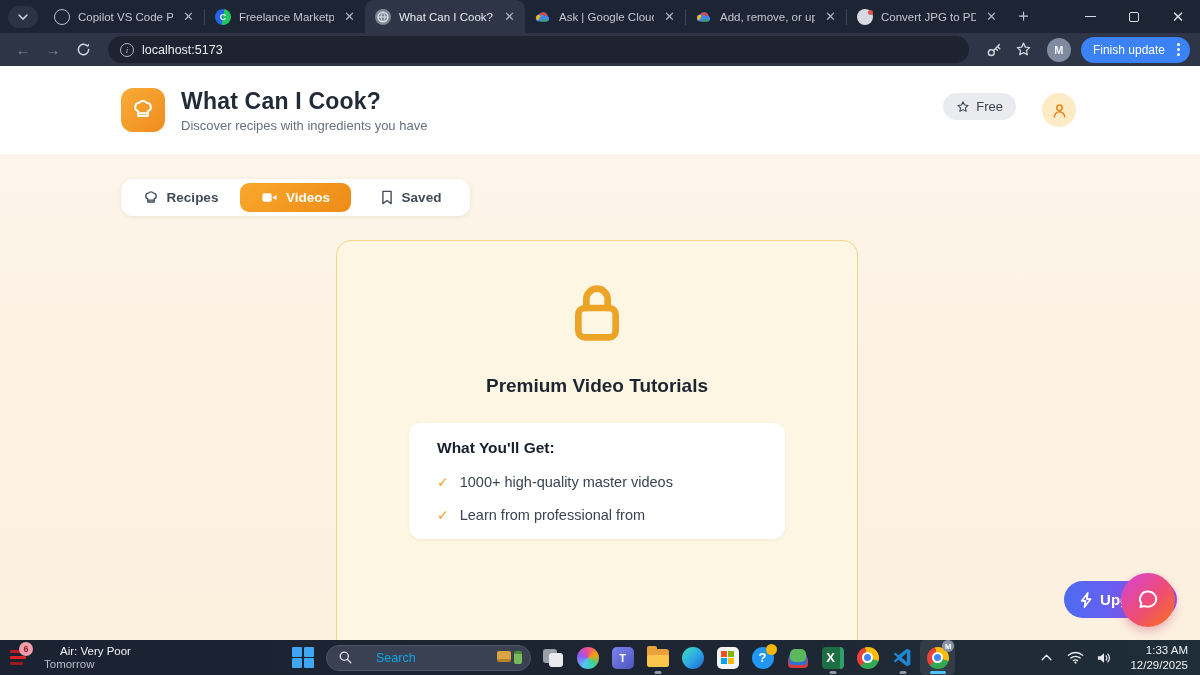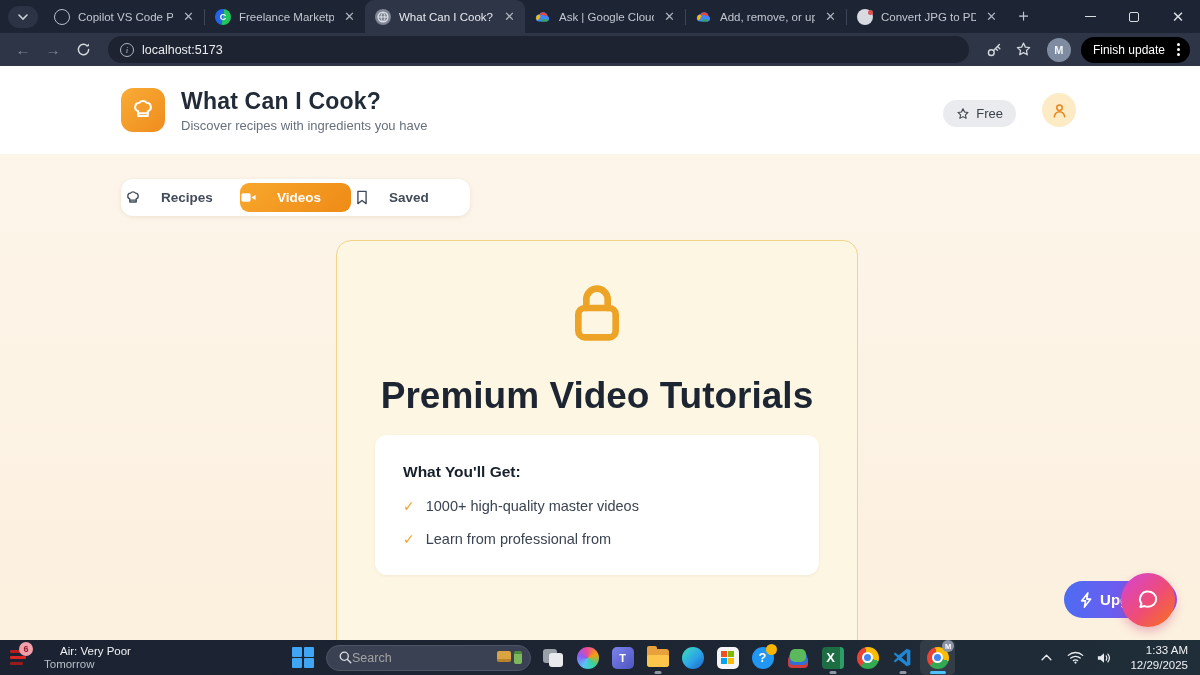--- a/index.html
+++ b/index.html
@@ -32,43 +32,43 @@
 
   
   .toolbar { position:absolute; top:33px; left:0; width:1200px; height:33px; background:#2e3546; display:flex; align-items:center; padding:0 10px; gap:4px; }
   .navbtn { width:26px; height:26px; display:flex; align-items:center; justify-content:center; color:#7d8595; font-size:15px; }
   .navbtn.lit { color:#d4d8df; }
   .urlbar { flex:1; height:27px; margin:0 8px; background:#1d2330; border-radius:14px; display:flex; align-items:center; padding:0 12px; gap:8px; }
   .info-badge { width:14px; height:14px; border:1.3px solid #aeb4c0; border-radius:50%; color:#aeb4c0; font-size:9px; display:flex; align-items:center; justify-content:center; font-style:italic; font-family:"Liberation Serif",serif; }
   .url-text { color:#e9ecf1; font-size:12.5px; }
   .tool-ic { width:26px; height:26px; display:flex; align-items:center; justify-content:center; color:#cfd4dc; }
   .profile-chip { width:24px; height:24px; border-radius:50%; background:#7e8ba0; color:#f2f4f7; font-size:11px; font-weight:bold; display:flex; align-items:center; justify-content:center; margin:0 6px; }
-  .update-pill { height:26px; border-radius:13px; background:#000000; color:#fff; font-size:12px; display:flex; align-items:center; gap:8px; padding:0 6px 0 12px; }
+  .update-pill { height:26px; border-radius:13px; background:#3b82f6; color:#fff; font-size:12px; display:flex; align-items:center; gap:8px; padding:0 6px 0 12px; }
   .kebab { display:flex; flex-direction:column; gap:2px; padding:0 4px; }
   .kebab i { width:3px; height:3px; border-radius:50%; background:#fff; }
 
   
   .page { position:absolute; top:66px; left:0; width:1200px; height:574px; background:linear-gradient(180deg,#fdf6ec 0%,#fcf0de 100%); overflow:hidden; }
   .site-header { height:88px; background:#ffffff; display:flex; align-items:center; padding:0 124px 0 121px; }
   .logo-sq { width:44px; height:44px; border-radius:12px; background:linear-gradient(135deg,#f9ac37,#ef8c1d); display:flex; align-items:center; justify-content:center; color:#fff; flex:none; }
   .site-title { font-size:23px; font-weight:bold; color:#222b38; letter-spacing:.2px; }
   .site-sub { font-size:13px; color:#68707d; margin-top:3px; }
-  .header-right { margin-left:auto; display:flex; align-items:flex-end; gap:26px; }
+  .header-right { margin-left:auto; display:flex; align-items:flex-start; gap:26px; }
   .free-badge { height:27px; border-radius:14px; background:#e9ebee; display:flex; align-items:center; gap:6px; padding:0 13px; font-size:13px; color:#3b424c; }
   .user-chip { width:34px; height:34px; border-radius:50%; background:#fcebc5; display:flex; align-items:center; justify-content:center; color:#e8871e; }
 
   .navtabs { position:absolute; left:121px; top:113px; width:349px; height:37px; background:#fff; border-radius:12px; box-shadow:0 1px 4px rgba(90,70,20,.10); display:flex; align-items:center; padding:4px; gap:4px; }
-  .navtab { flex:1; height:29px; border-radius:9px; display:flex; align-items:center; justify-content:flex-start; gap:20px; font-size:13.5px; font-weight:bold; color:#424b59; }
+  .navtab { flex:1; height:29px; border-radius:9px; display:flex; align-items:center; justify-content:center; gap:8px; font-size:13.5px; font-weight:bold; color:#424b59; }
   .navtab.active { background:linear-gradient(135deg,#f8a72c,#ee8b17); color:#fff; }
 
   .premium-card { position:absolute; left:336px; top:174px; width:522px; height:430px; background:#fdf6e2; border:1px solid #f2d489; border-radius:15px; display:flex; flex-direction:column; align-items:center; padding-top:36px; }
   .lock-wrap { color:#eda426; }
-  .premium-title { margin-top:24px; font-size:37px; font-weight:bold; color:#1c2531; }
+  .premium-title { margin-top:24px; font-size:19px; font-weight:bold; color:#1c2531; }
   .premium-desc { margin-top:16px; width:462px; text-align:center; font-size:16.5px; line-height:1.4; color:#4b5563; }
-  .benefits-card { margin-top:18px; width:444px; background:#fff; border-radius:12px; box-shadow:0 1px 3px rgba(120,90,30,.08); padding:28px 28px; }
+  .benefits-card { margin-top:26px; width:376px; background:#fff; border-radius:12px; box-shadow:0 1px 3px rgba(120,90,30,.08); padding:16px 28px; }
   .benefits-title { font-size:15.5px; font-weight:bold; color:#161f2c; }
   .benefit { display:flex; align-items:baseline; gap:11px; margin-top:17px; font-size:14.5px; color:#3b4452; }
   .benefit .chk { color:#f0a32c; font-size:14px; flex:none; }
 
   .upgrade-btn { position:absolute; left:1064px; top:515px; width:113px; height:37px; border-radius:19px; background:linear-gradient(90deg,#4d6cf2,#8f4bee); color:#fff; font-size:15px; font-weight:bold; display:flex; align-items:center; justify-content:center; gap:7px; }
   .chat-fab { position:absolute; left:1121px; top:507px; width:54px; height:54px; border-radius:50%; background:linear-gradient(135deg,#d644cf 5%,#ef4d74 55%,#f97а16 100%); background:linear-gradient(135deg,#d644cf 5%,#ef4d74 55%,#f97316 100%); display:flex; align-items:center; justify-content:center; color:#fff; box-shadow:0 4px 10px rgba(200,60,120,.35); }
 
   
   .taskbar { position:absolute; top:640px; left:0; width:1200px; height:35px; background:linear-gradient(90deg,#1b2231,#1d2533 55%,#1f2e38); display:flex; align-items:center; }
   .weather { display:flex; align-items:center; gap:8px; padding-left:10px; width:250px; }
@@ -77,21 +77,21 @@
   .aqi-bars i { display:block; height:3.5px; border-radius:1px; background:#b91c1c; }
   .aqi-bars i:nth-child(1){ width:12px; }
   .aqi-bars i:nth-child(2){ width:16px; background:#dc2626; }
   .aqi-bars i:nth-child(3){ width:13px; background:#991b1b; }
   .aqi-badge { position:absolute; left:9px; top:-4px; width:14px; height:14px; border-radius:50%; background:#f1a0ab; color:#8f1d2c; font-size:9px; font-weight:bold; display:flex; align-items:center; justify-content:center; }
   .weather-text .l1 { font-size:11.5px; color:#f0f2f5;margin-left:16px; }
   .weather-text .l2 { font-size:11.5px; color:#b9bfc9; margin-top:1px; }
   .tb-start { width:34px; height:35px; display:flex; align-items:center; justify-content:center; margin-left:36px; }
   .startgrid { display:grid; grid-template-columns:10px 10px; grid-template-rows:10px 10px; gap:1.6px; }
   .startgrid i { background:#3ea6f5; border-radius:1px; }
-  .tb-search { width:205px; height:26px; border-radius:13px; background:#3a4152; border:1px solid #4c5465; display:flex; align-items:center; gap:0; padding:0 8px 0 12px; margin-left:6px; color:#a3a3a3; }
+  .tb-search { width:205px; height:26px; border-radius:13px; background:#3a4152; border:1px solid #4c5465; display:flex; align-items:center; gap:24px; padding:0 8px 0 12px; margin-left:6px; color:#0ea5e9; }
   .tb-search .txt { font-size:12.5px; flex:1; }
   .mini-art { display:flex; gap:3px; }
   .mini-art i { display:block; border-radius:2px; }
   .mini-art .basket { width:14px; height:11px; background:#d9a441; border-bottom:3px solid #b9832b; }
   .mini-art .bottle { width:8px; height:13px; background:#7cb85c; border-top:3px solid #4e8e3a; }
   .tb-icons { display:flex; align-items:center; height:35px; margin-left:4px; }
   .tb-ic { width:35px; height:35px; display:flex; align-items:center; justify-content:center; position:relative; }
   .tb-ic .dash { position:absolute; bottom:1.5px; left:50%; transform:translateX(-50%); width:7px; height:2.5px; border-radius:2px; background:#8f96a2; }
   .tb-ic.active-app { background:rgba(255,255,255,.09); border-radius:5px; }
   .tb-ic.active-app .dash { width:16px; background:#4cc2ff; }

